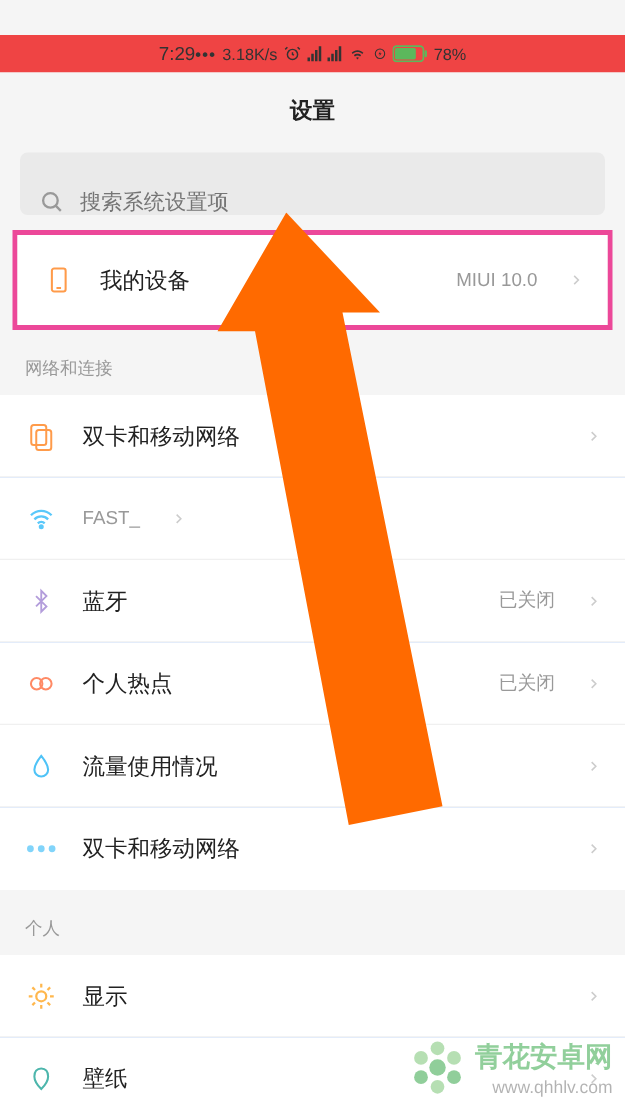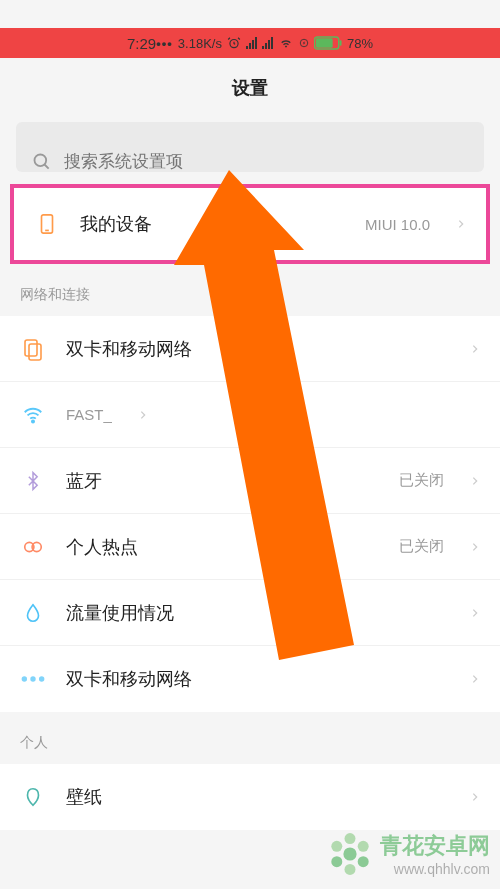--- a/index.html
+++ b/index.html
@@ -274,20 +274,39 @@
     <svg class="chevron" width="10" height="16" viewBox="0 0 24 24" fill="none" stroke="#ccc" stroke-width="3">
         <polyline points="8 4 16 12 8 20"></polyline>
       </svg>
   </div>
 </div>
 
 <div class="section-header">个人</div>
 <div class="section-list">
   <div class="list-item">
     <span class="item-icon">
+      <svg width="24" height="24" viewBox="0 0 24 24" fill="none" stroke="#ffb74d" stroke-width="1.8">
+          <circle cx="12" cy="12" r="4"></circle>
+          <line x1="12" y1="2" x2="12" y2="5"></line>
+          <line x1="12" y1="19" x2="12" y2="22"></line>
+          <line x1="2" y1="12" x2="5" y2="12"></line>
+          <line x1="19" y1="12" x2="22" y2="12"></line>
+          <line x1="4.9" y1="4.9" x2="7" y2="7"></line>
+          <line x1="17" y1="17" x2="19.1" y2="19.1"></line>
+          <line x1="4.9" y1="19.1" x2="7" y2="17"></line>
+          <line x1="17" y1="7" x2="19.1" y2="4.9"></line>
+        </svg>
+    </span>
+    <span class="item-label">显示</span>
+    <svg class="chevron" width="10" height="16" viewBox="0 0 24 24" fill="none" stroke="#ccc" stroke-width="3">
+        <polyline points="8 4 16 12 8 20"></polyline>
+      </svg>
+  </div>
+  <div class="list-item">
+    <span class="item-icon">
       <svg width="22" height="26" viewBox="0 0 24 24" fill="none" stroke="#4db6ac" stroke-width="1.8">
           <path d="M12 3C8 3 6 6 6 10c0 5 6 11 6 11s6-6 6-11c0-4-2-7-6-7z"></path>
         </svg>
     </span>
     <span class="item-label">壁纸</span>
     <svg class="chevron" width="10" height="16" viewBox="0 0 24 24" fill="none" stroke="#ccc" stroke-width="3">
         <polyline points="8 4 16 12 8 20"></polyline>
       </svg>
   </div>
 </div>

